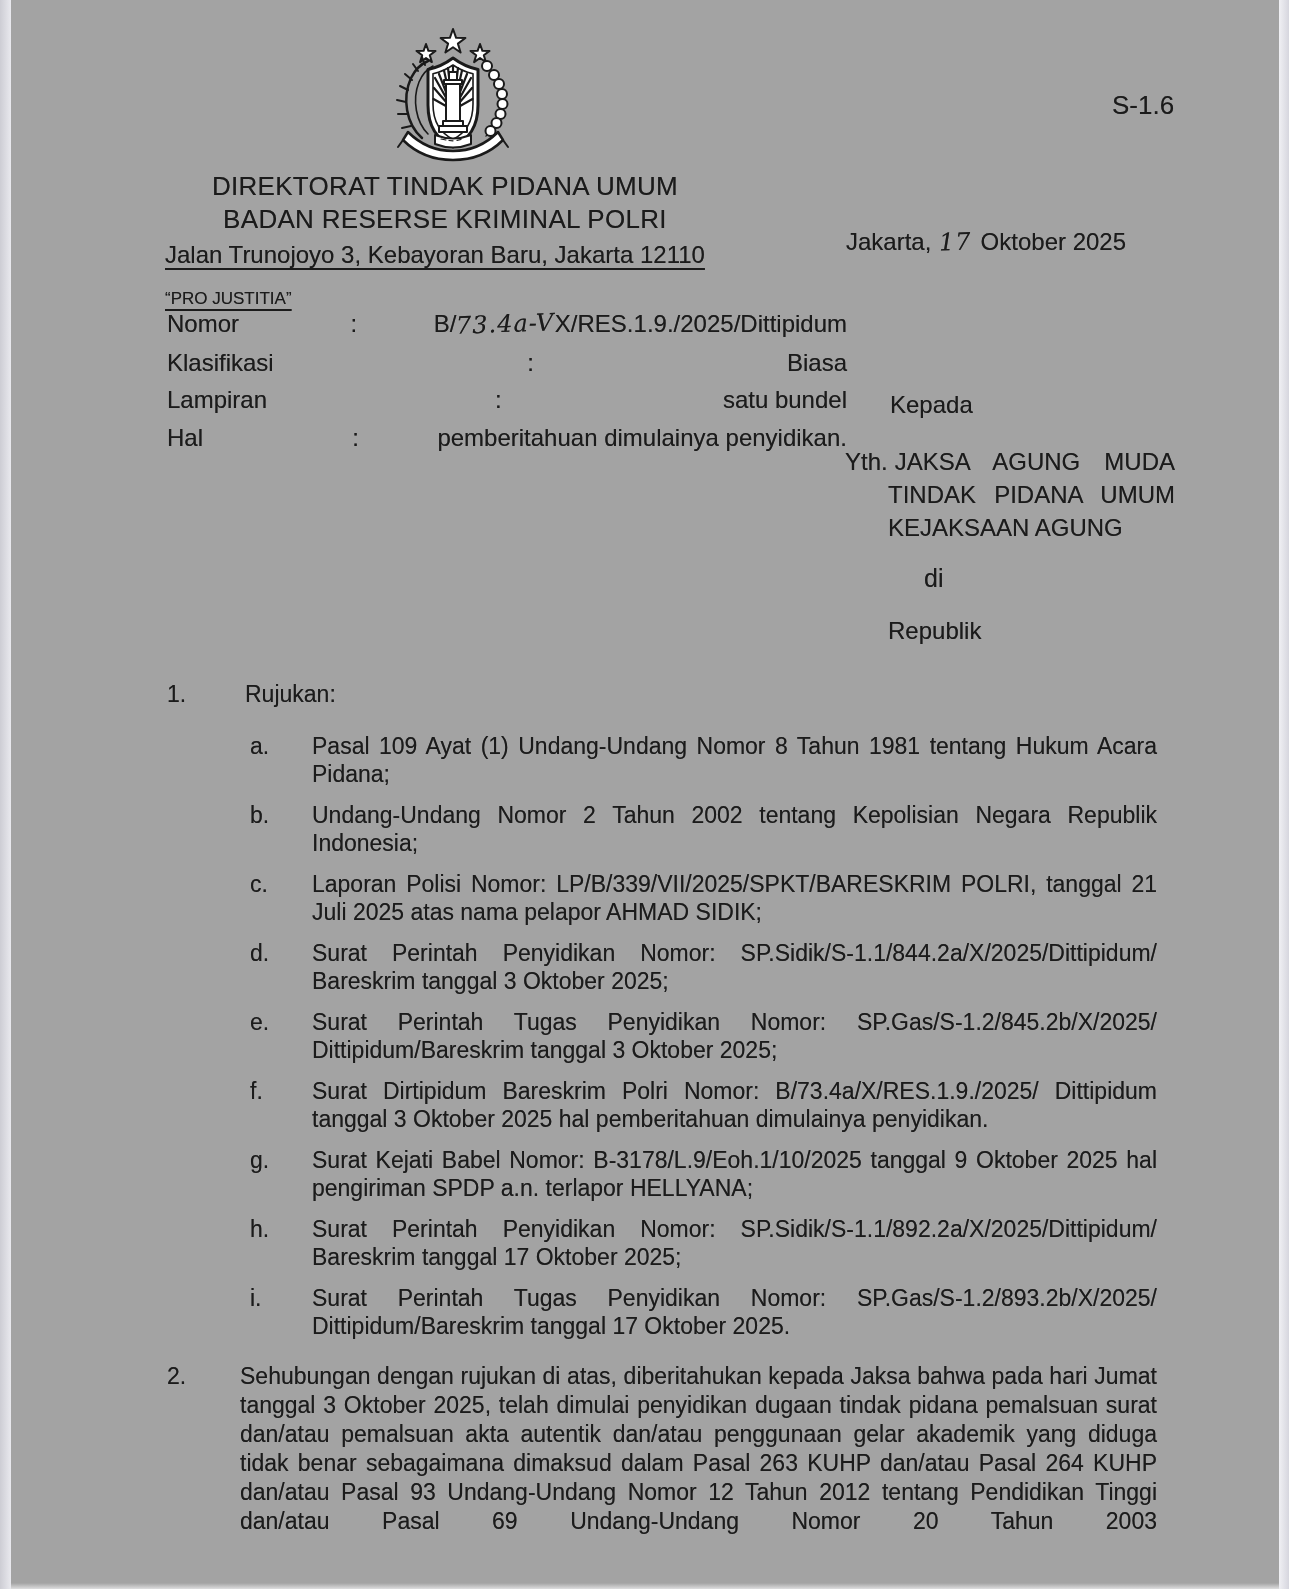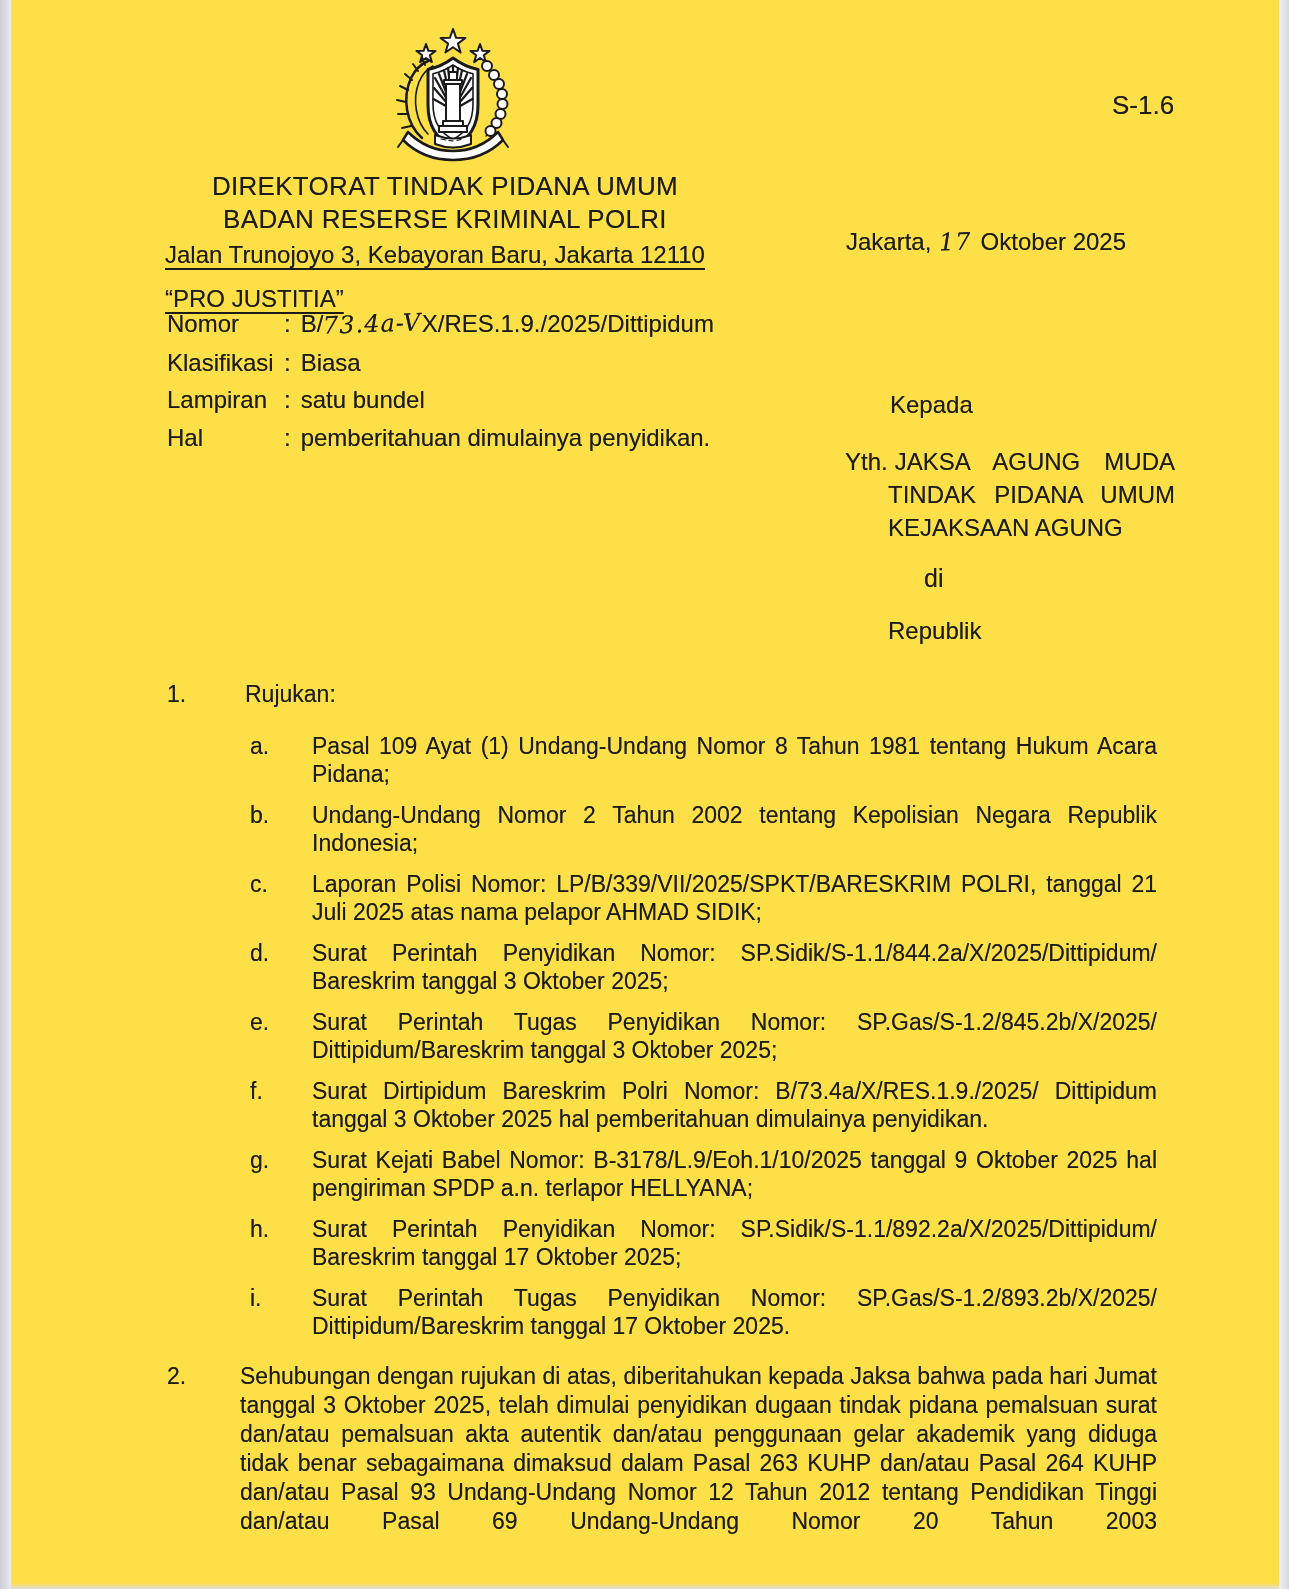--- a/index.html
+++ b/index.html
@@ -1,19 +1,19 @@
 <!DOCTYPE html>
 <html><head>
 <meta charset="utf-8">
 <style>
   html, body { margin: 0; padding: 0; background: #ffffff; }
   .screenshot {
     position: relative;
     width: 1289px; height: 1589px;
-    background: #fde047;
+    background: #a3a3a3;
     font-family: "Liberation Sans", sans-serif;
     color: #1b1b1b;
     overflow: hidden;
   }
   .txt { text-shadow: 0 0 0.4px rgba(20,20,20,0.5); }
 
   
   .edge-left  { position: absolute; left: 0; top: 0; bottom: 0; width: 11px;
                 background: linear-gradient(to right, #cdcdd4, #e9e9ee); }
   .edge-right { position: absolute; right: 0; top: 0; bottom: 0; width: 10px;
@@ -22,30 +22,30 @@
                 background: linear-gradient(to top, #dededf, rgba(255,255,255,0)); }
 
   .emblem { position: absolute; left: 378px; top: 26px; width: 150px; height: 140px; }
 
   .page-code { position: absolute; left: 1112px; top: 90px; font-size: 26px; }
 
   .header { position: absolute; left: 165px; top: 170px; width: 560px; }
   .org-line { text-align: center; font-size: 26px; line-height: 33px; letter-spacing: 0.3px; }
   .addr { font-size: 24px; line-height: 30px; margin-top: 4px;
           text-decoration: underline; text-decoration-thickness: 2px; text-underline-offset: 5px; }
-  .motto { font-size: 24px; line-height: 30px; margin-top: 14px; display: inline-block;
+  .motto { font-size: 17px; line-height: 30px; margin-top: 14px; display: inline-block;
            text-decoration: underline; text-decoration-thickness: 2px; text-underline-offset: 5px; }
 
   .dateline { position: absolute; left: 846px; top: 228px; font-size: 24px; }
   .hand { font-family: "DejaVu Serif", serif; font-style: italic; display: inline-block;
           transform: rotate(-2deg); letter-spacing: 1px; }
   .hand-day { margin: 0 2px 0 8px; }
 
   .meta { position: absolute; left: 167px; top: 305px; width: 680px; font-size: 24px; }
-  .meta-row { display: flex; line-height: 37.5px; }
+  .meta-row { display: flex; line-height: 37.5px; justify-content: space-between; }
   .meta-label { min-width: 117px; }
   .meta-colon { margin-right: 10px; }
 
   .kepada { position: absolute; left: 890px; top: 391px; font-size: 24px; }
 
   .yth { position: absolute; left: 845px; top: 445px; width: 330px; font-size: 24px; line-height: 33px; }
   .yth-line1 { display: flex; justify-content: space-between; }
   .yth-prefix { white-space: nowrap; }
   .stretch { flex: 1; margin-left: 7px; text-align: justify; text-align-last: justify; }
   .yth-indent { padding-left: 43px; }

